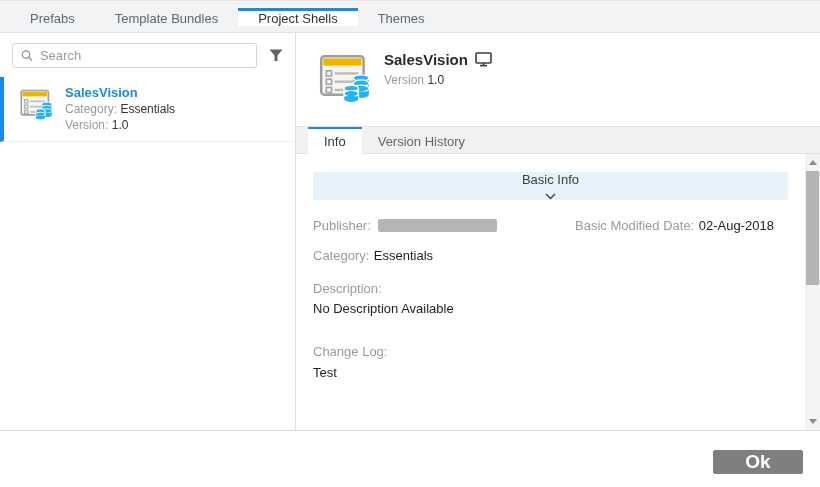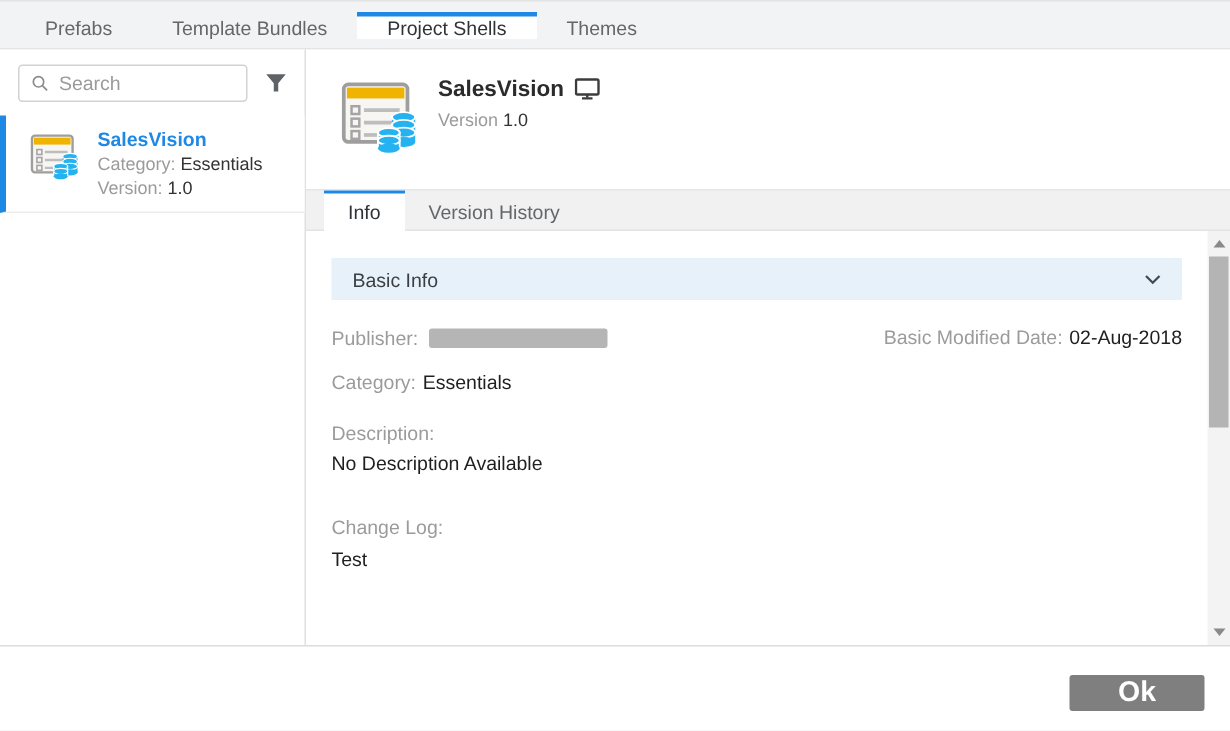--- a/index.html
+++ b/index.html
@@ -17,21 +17,21 @@
 
   
   .tabbar { height:33px; background:#f2f3f4; border-top:1px solid #e3e3e3; border-bottom:1px solid #e3e3e3; display:flex; align-items:center; padding-left:10px; flex:none; }
   .tab { display:flex; align-items:center; padding:0 20px; font-size:13px; color:#63676b; border-top:3px solid transparent; cursor:pointer; }
   .tab.active { background:#fff; border-top:3px solid #1e88e5; color:#2f3337; margin-bottom:-1px; }
 
   
   .body { flex:1; display:flex; min-height:0; }
 
   
-  .sidebar { width:204px; flex:none; border-right:1px solid #e0e0e0; background:#fff; }
+  .sidebar { width:296px; flex:none; border-right:1px solid #e0e0e0; background:#fff; }
   .search-row { display:flex; align-items:center; margin:10px 8px 0 12px; gap:8px; }
   .search-box { flex:1; height:25px; border:1px solid #d2d2d2; border-radius:3px; display:flex; align-items:center; padding:0 8px; background:#fff; }
   .search-box input { border:none; outline:none; font-size:13px; color:#444; width:100%; font-family:"Liberation Sans", sans-serif; background:transparent; margin-left:7px; }
   .search-box input::placeholder { color:#9a9a9a; }
   .filter-btn { width:22px; height:22px; display:flex; align-items:center; justify-content:center; cursor:pointer; }
   .list-item { margin-top:9px; display:flex; gap:10px; padding:8px 10px 9px 14px; border-left:4px solid #1e88e5; border-bottom:1px solid #ececec; background:#fff; cursor:pointer; }
   .li-text { display:flex; flex-direction:column; gap:2px; }
   .li-title { color:#1e88e5; font-weight:bold; font-size:13px; }
   .li-line { font-size:12px; color:#9b9b9b; }
   .li-line b { color:#333; font-weight:normal; }
@@ -44,23 +44,23 @@
   .app-version { font-size:12px; color:#9b9b9b; margin-top:5px; }
   .app-version b { color:#333; font-weight:normal; }
 
   .inner-tabbar { height:28px; flex:none; background:#f1f1f1; border-top:1px solid #e6e6e6; border-bottom:1px solid #e3e3e3; display:flex; padding-left:12px; }
   .itab { display:flex; align-items:center; padding:0 16px; font-size:13px; color:#63676b; border-top:2px solid transparent; cursor:pointer; }
   .itab.active { background:#fff; border-top:2px solid #1e88e5; color:#2f3337; margin-bottom:-1px; }
 
   
   .content-viewport { flex:1; position:relative; overflow:hidden; min-height:0; }
   .content { position:absolute; left:0; top:0; right:15px; bottom:0; overflow:hidden; padding:0 17px; }
-  .section-header { margin-top:18px; height:28px; background:#e7f1f9; display:flex; align-items:center; padding:0 14px; font-size:13px; color:#3a3f44; cursor:pointer; }
+  .section-header { margin-top:18px; height:28px; background:#e7f1f9; display:flex; align-items:center; padding:0 14px; font-size:13px; color:#3a3f44; cursor:pointer;flex-direction:column; }
   .section-header .spacer { flex:1; }
-  .row-two-col { display:flex; margin-top:16px;justify-content:space-between; }
+  .row-two-col { display:flex; margin-top:16px; }
   .col-left { width:262px; flex:none; display:flex; align-items:center; }
   .label { font-size:13px; color:#9b9b9b; }
   .value { font-size:13px; color:#1f1f1f; }
   .redaction { display:inline-block; width:119px; height:13px; background:#b5b5b5; border-radius:2px; margin-left:7px; }
   .mt12 { margin-top:12px; } .mt17 { margin-top:17px; } .mt5 { margin-top:5px; }
   .mt28 { margin-top:28px; } .mt6 { margin-top:6px; }
 
   
   .scrollbar { position:absolute; top:0; right:0; bottom:0; width:15px; background:#f3f3f3; }
   .sb-arrow { position:absolute; left:0; width:15px; height:15px; display:flex; align-items:center; justify-content:center; cursor:pointer; }

